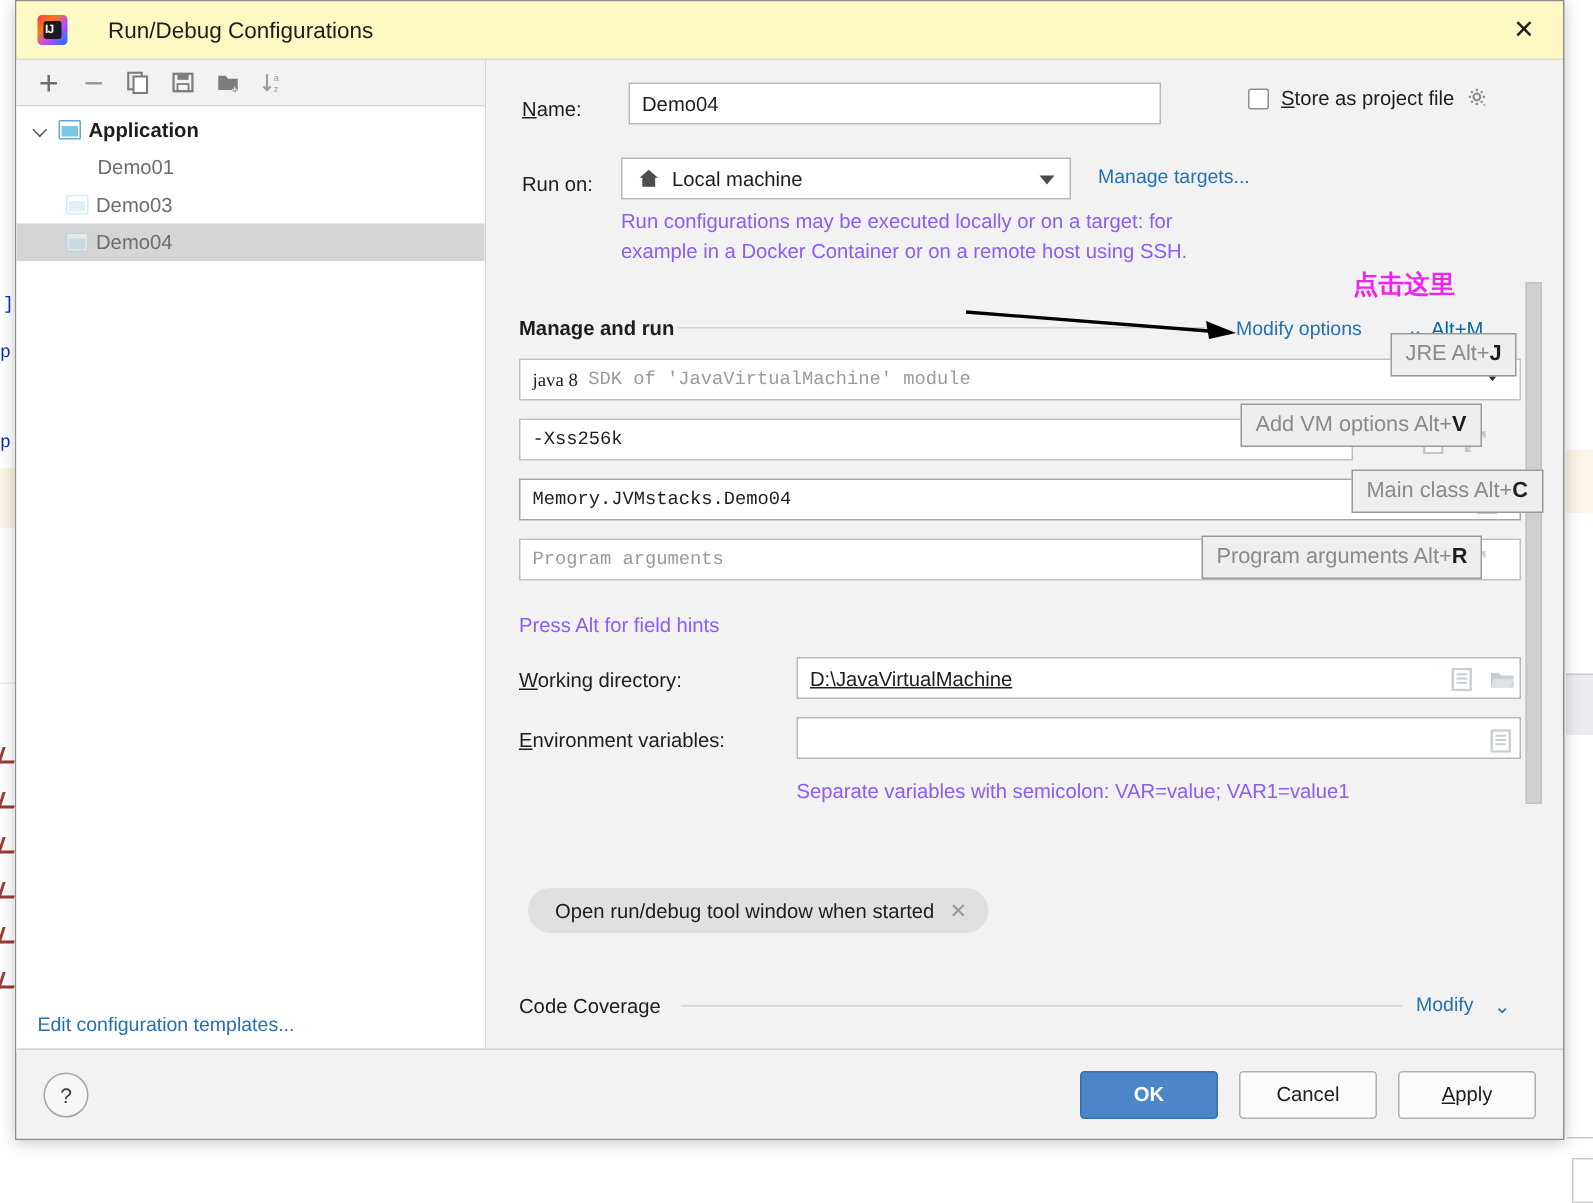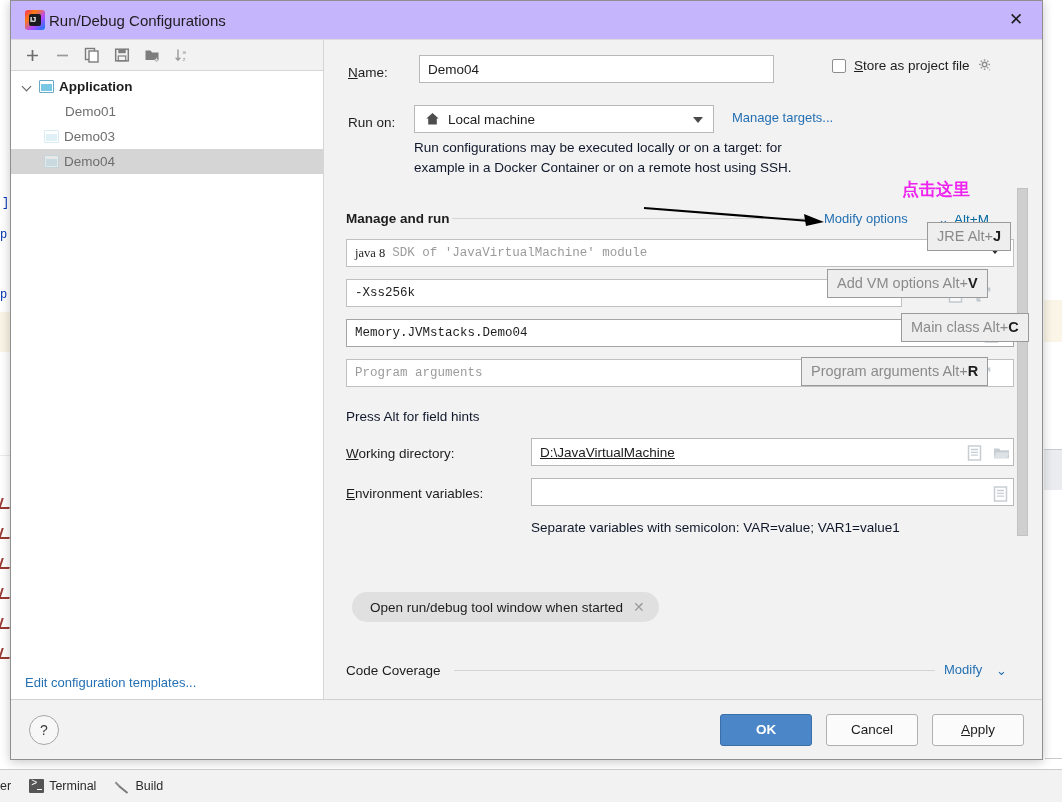--- a/index.html
+++ b/index.html
@@ -54,23 +54,23 @@
 
   
   .dialog {
     position: absolute; left: 10px; top: 0px; width: 1033px; height: 760px;
     background: #f2f2f2;
     border: 1px solid #8f8f8f;
     box-shadow: 0 2px 10px rgba(0,0,0,.22);
     box-sizing: border-box;
   }
   .titlebar {
-    position: relative; height: 38px; background: #c4b5fd;
+    position: relative; height: 38px; background: #fef9c3;
     border-bottom: 1px solid #dcdcdc;
-    display: flex; align-items: center; padding-left: 14px; gap: 4px;
+    display: flex; align-items: center; padding-left: 14px; gap: 27px;
   }
   .app-icon {
     width: 20px; height: 20px; border-radius: 3px; position: relative;
     background: linear-gradient(135deg,#fe315d 0%,#f97a12 30%,#b74aff 62%,#087cfa 100%);
     flex: 0 0 auto;
   }
   .app-icon::after {
     content: ""; position: absolute; left: 4px; top: 4px;
     width: 12px; height: 12px; background: #1b1b1f; border-radius: 2px;
   }
@@ -170,21 +170,21 @@
     border-right: 5px solid transparent; border-top: 6px solid #4a4a4a;
   }
   .home-ic { width: 15px; height: 14px; position: relative; flex: 0 0 auto; }
 
   .checkbox {
     width: 14px; height: 14px; box-sizing: border-box;
     border: 1px solid #8d8d8d; background: #fff; border-radius: 2px;
   }
   .gear-ic { width: 15px; height: 15px; position: relative; }
 
-  .hint-text { color: #0f172a; font-size: 13.5px; line-height: 20px; }
+  .hint-text { color: #8b5cf6; font-size: 13.5px; line-height: 20px; }
   .section-title { font-weight: bold; font-size: 13.5px; color: #1d1d1d; }
   .sep-line { height: 1px; background: #d4d4d4; }
 
   .inline-icon-btn {
     width: 16px; height: 16px; opacity: .55; flex: 0 0 auto;
   }
 
   .tag-chip {
     height: 30px; border-radius: 15px; background: #e0e0e0;
     display: inline-flex; align-items: center; gap: 10px;
@@ -515,30 +515,14 @@
     <div class="dialog-footer">
       <div class="help-btn">?</div>
       <div class="btns">
         <div class="btn primary">OK</div>
         <div class="btn">Cancel</div>
         <div class="btn"><u>A</u>pply</div>
       </div>
     </div>
   </div>
 
-  <div class="status-bar">
-    <span class="partial-label">er</span>
-    <span class="status-item">
-      <span class="term-ic"></span>
-      <span>Terminal</span>
-    </span>
-    <span class="status-item">
-      <span class="hammer-ic">
-        <svg width="16" height="15" viewBox="0 0 16 15">
-          <path d="M2 2.5 L6.5 7 L5 8.5 L0.8 4z" fill="#8a8a8a"></path>
-          <path d="M5.5 7.5 L13.5 14" stroke="#7a7a7a" stroke-width="2" fill="none"></path>
-        </svg>
-      </span>
-      <span>Build</span>
-    </span>
-  </div>
 
 </div>
 
 </body></html>

